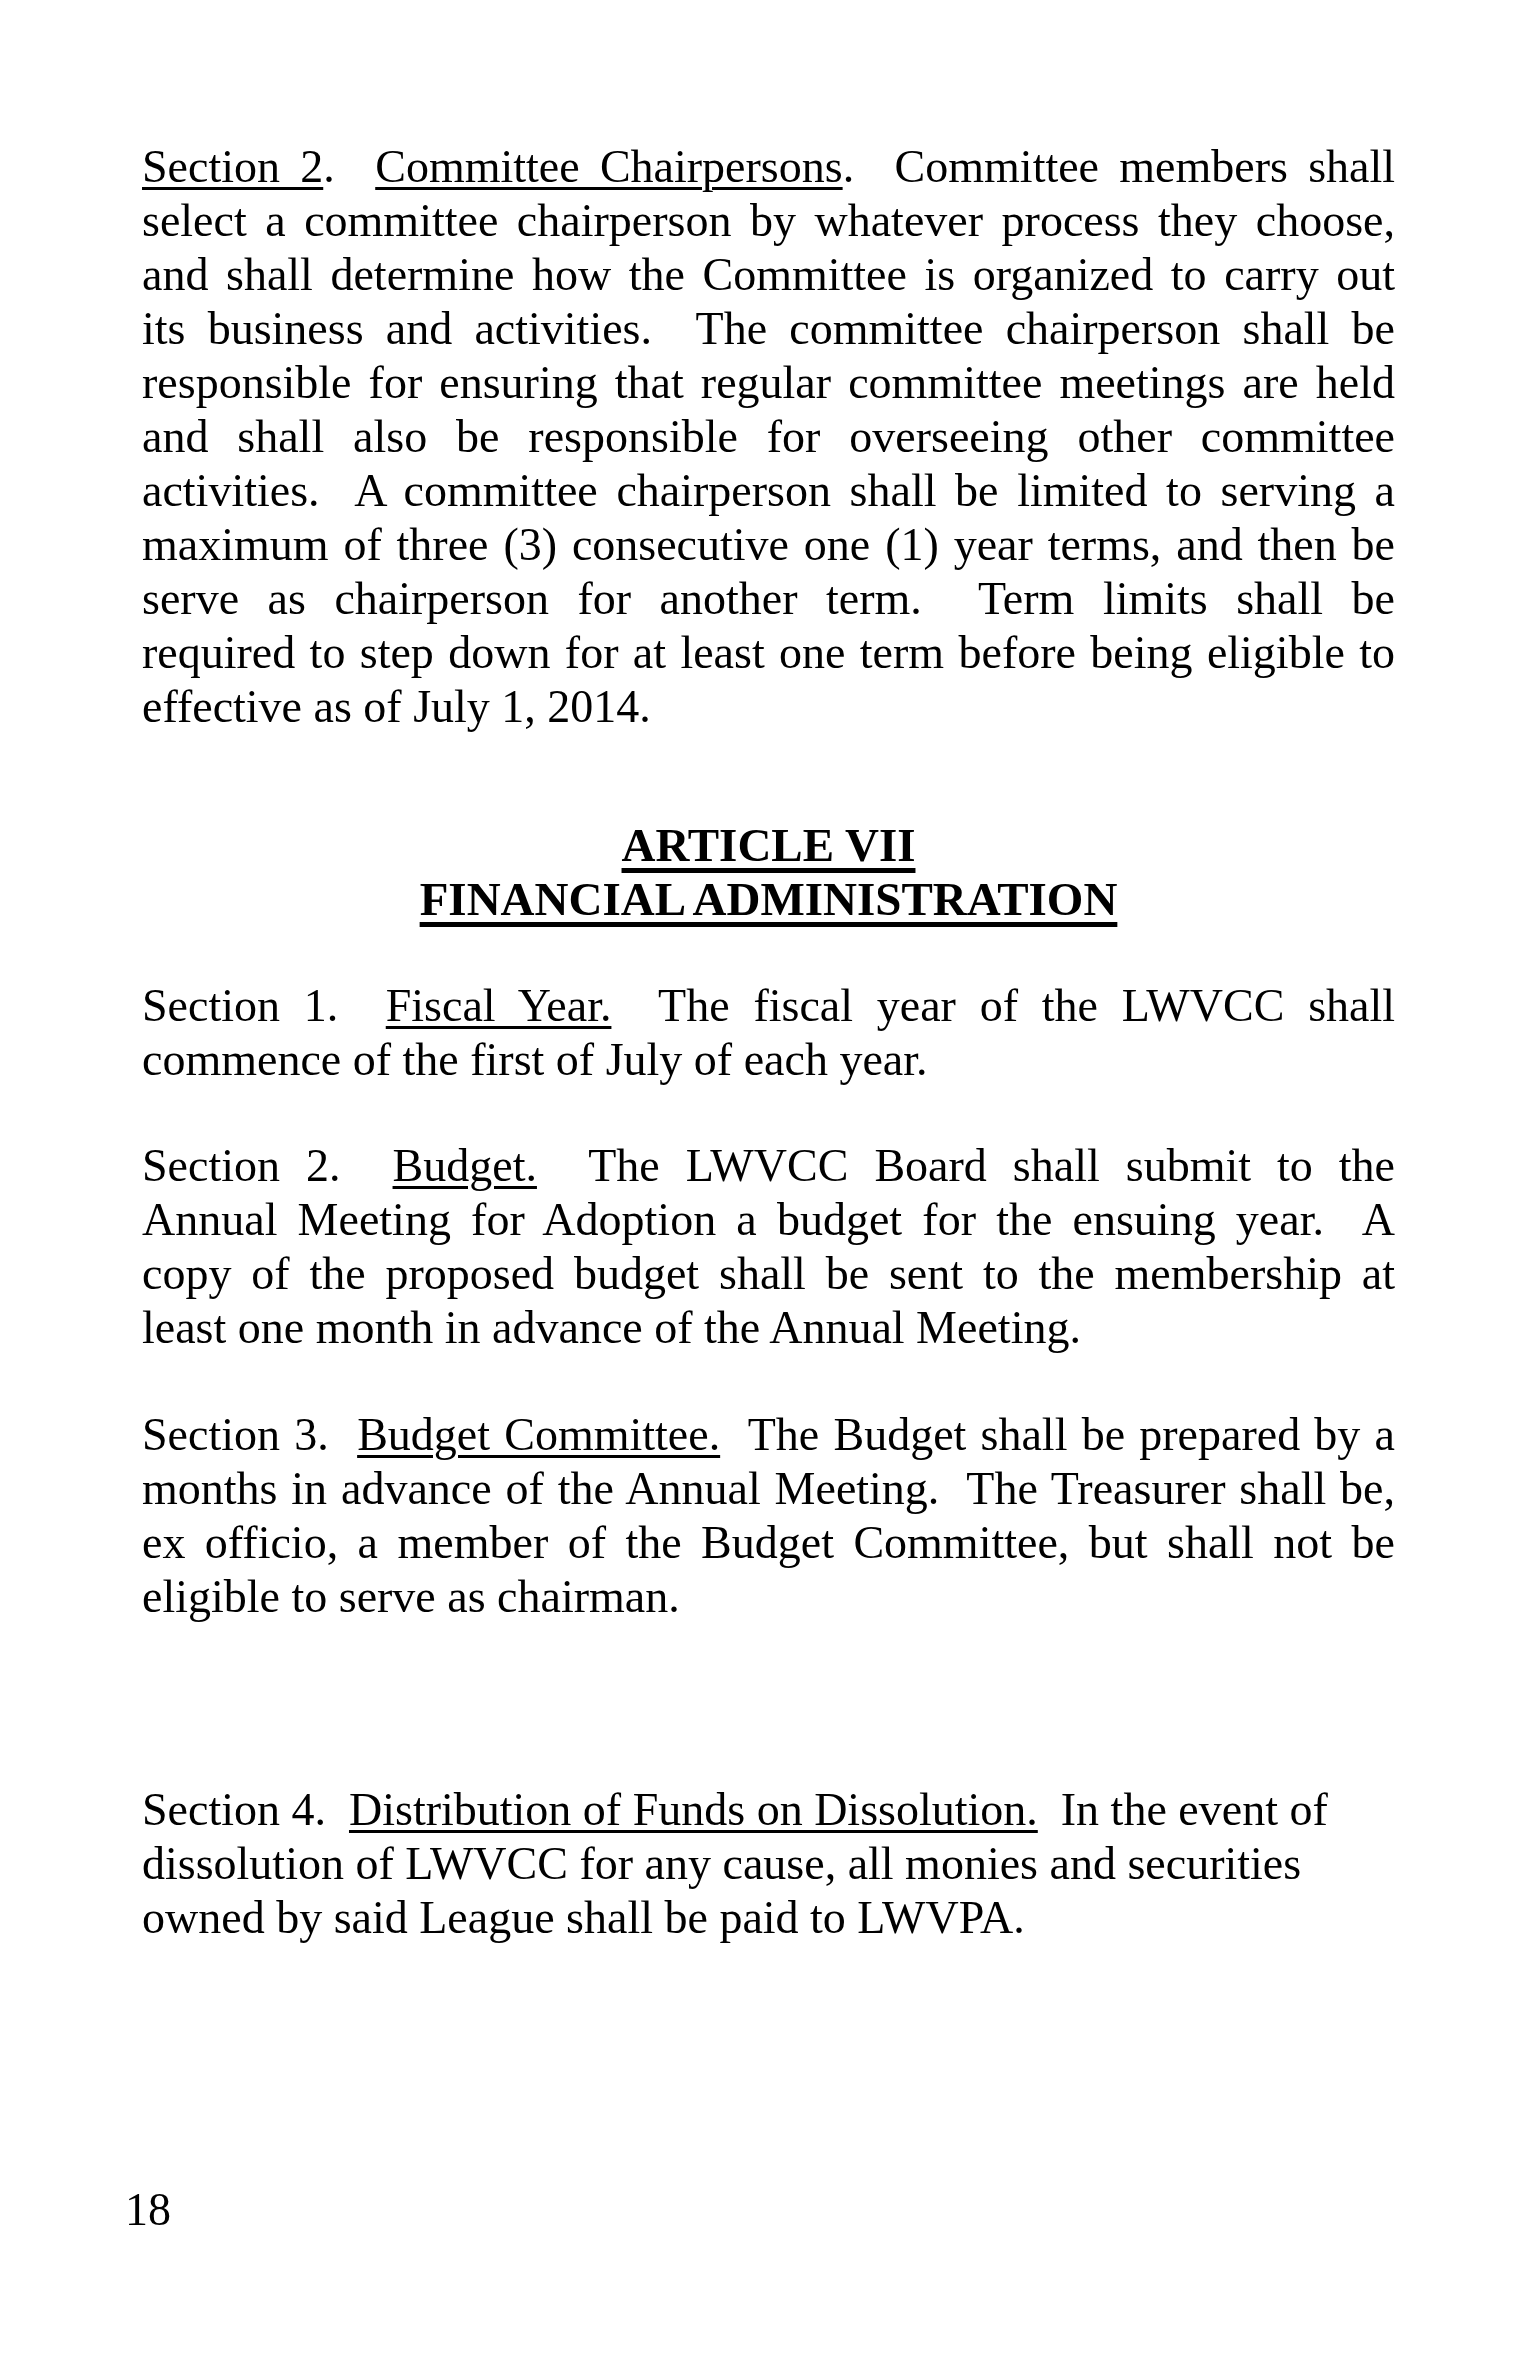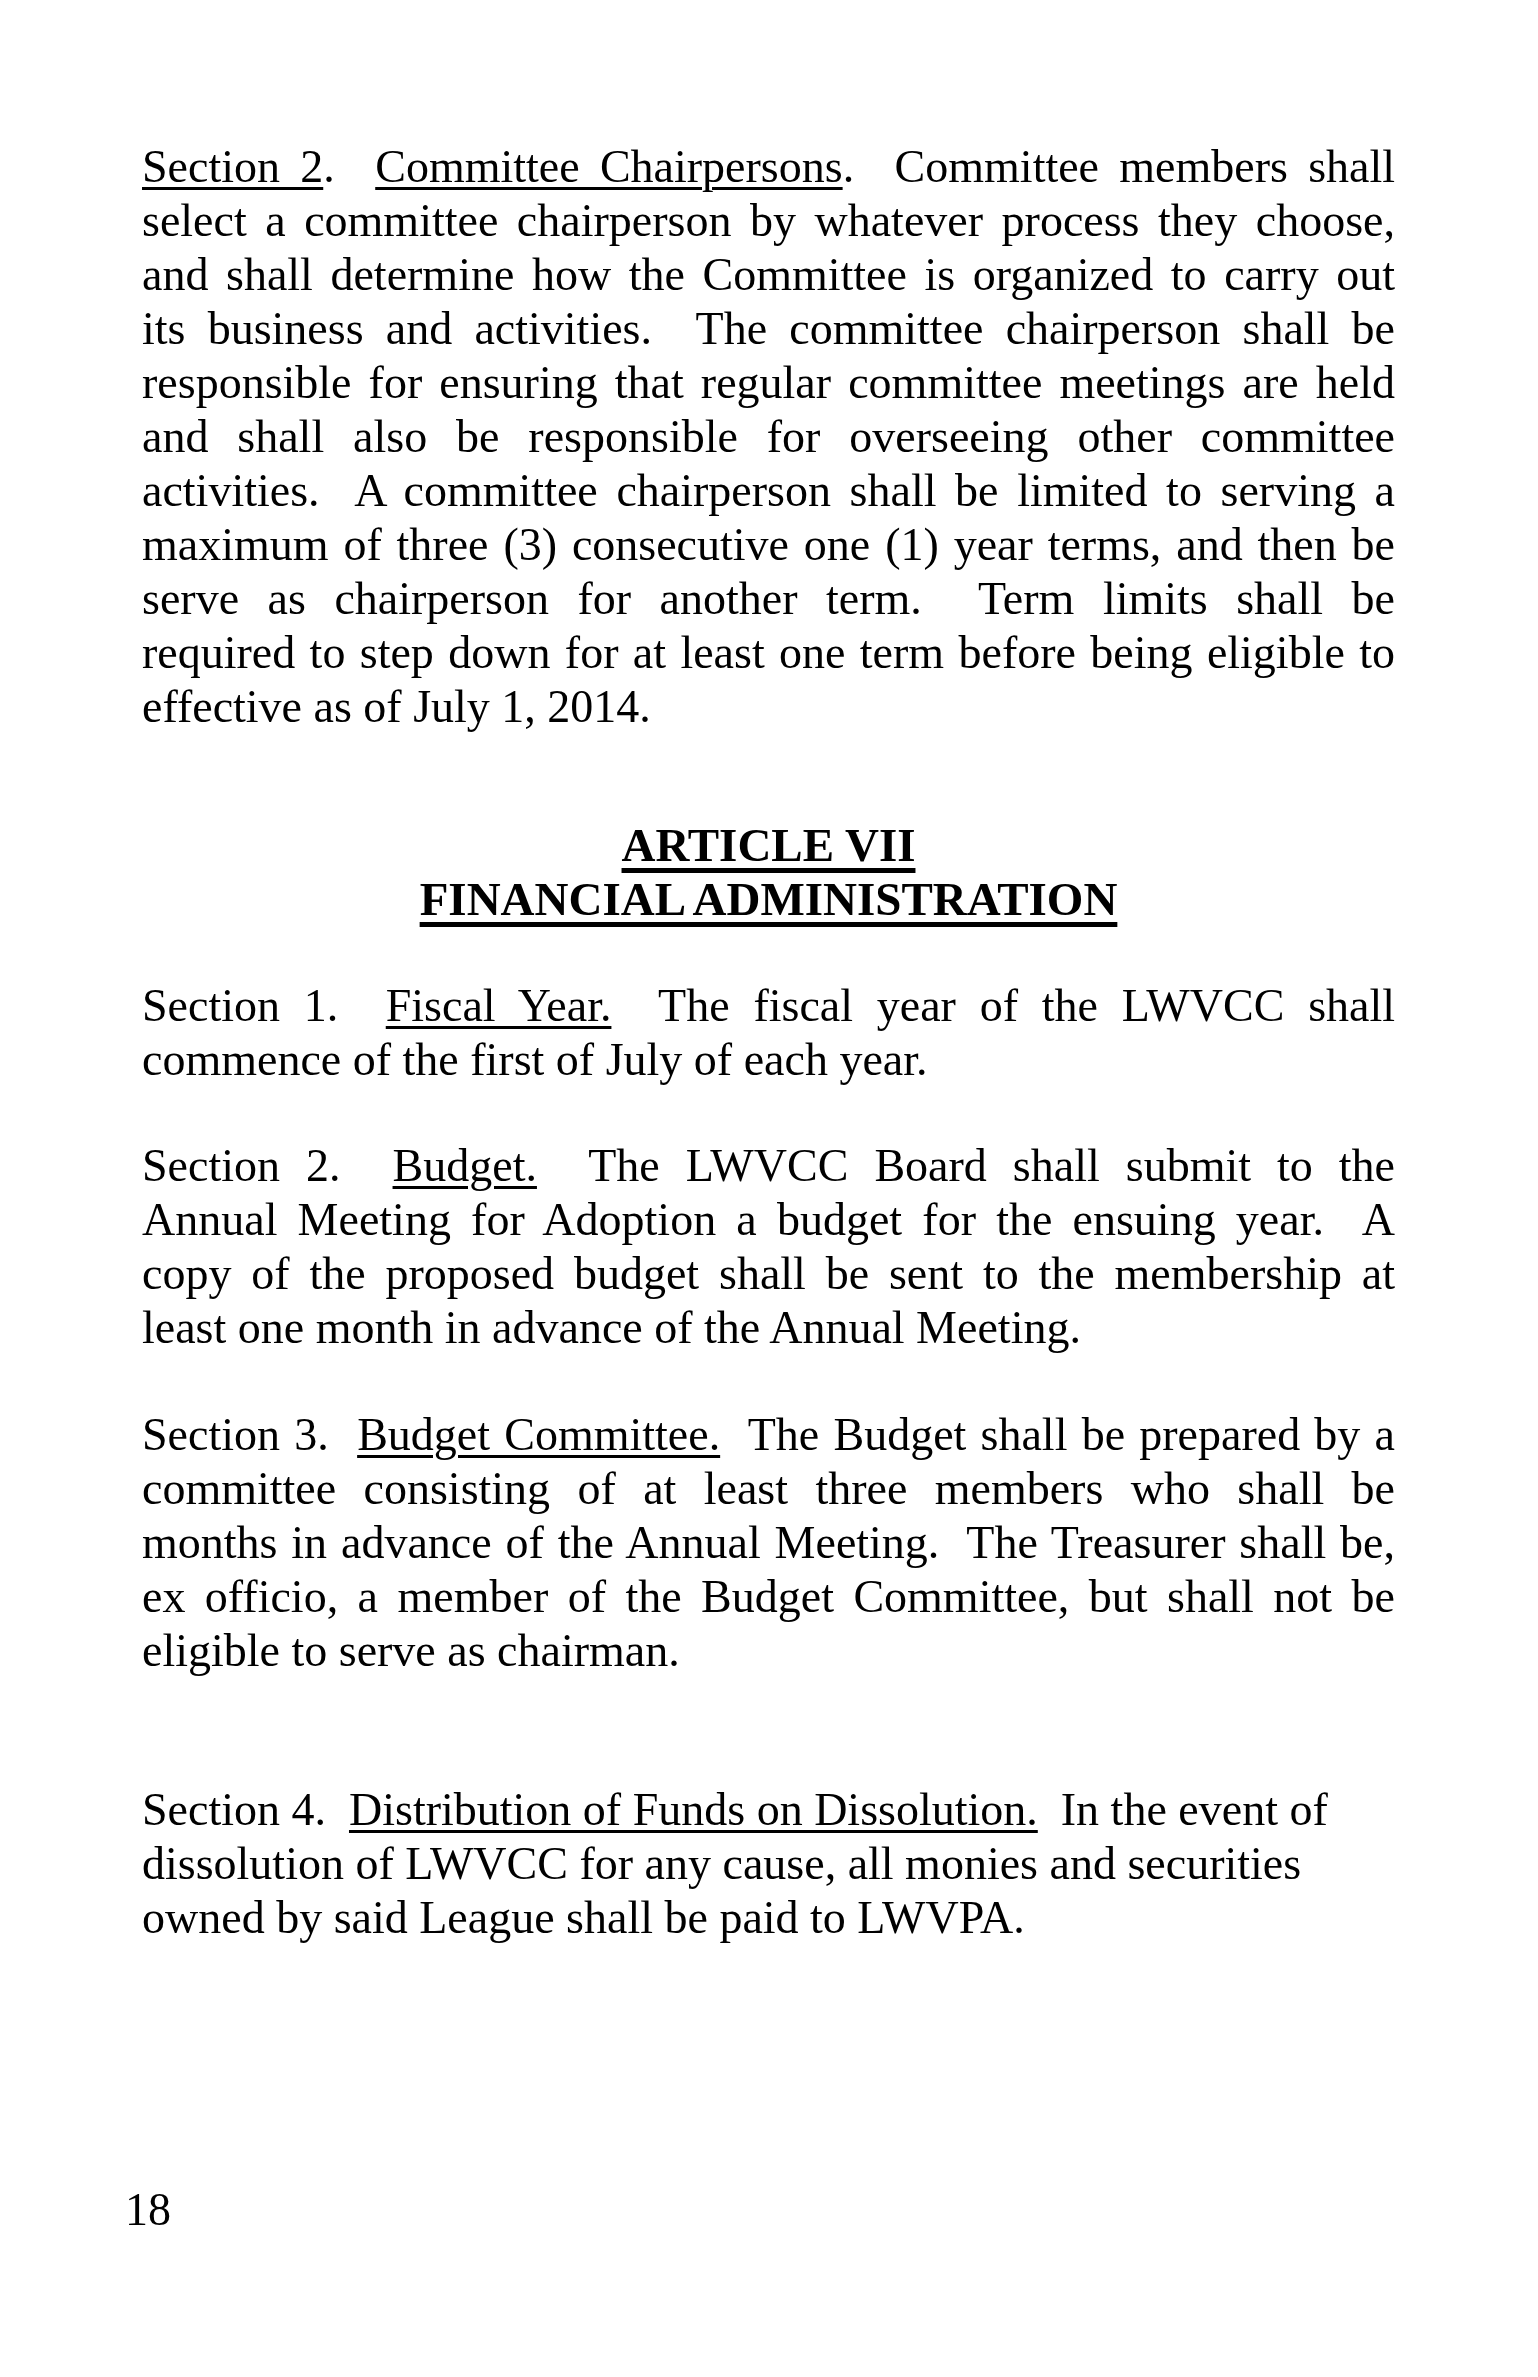--- a/index.html
+++ b/index.html
@@ -57,21 +57,20 @@
       <div class="line left"><span>commence of the first of July of each year.</span></div>
     </div>
   <div class="col" id="sec-1" style="top:1139px;">
       <div class="line just"><span>Section 2.&nbsp; </span><span class="u">Budget.</span><span>&nbsp; The LWVCC Board shall submit to the</span></div>
       <div class="line just"><span>Annual Meeting for Adoption a budget for the ensuing year.&nbsp; A</span></div>
       <div class="line just"><span>copy of the proposed budget shall be sent to the membership at</span></div>
       <div class="line left"><span>least one month in advance of the Annual Meeting.</span></div>
     </div>
   <div class="col" id="sec-2" style="top:1408px;">
       <div class="line just"><span>Section 3.&nbsp; </span><span class="u">Budget Committee.</span><span>&nbsp; The Budget shall be prepared by a</span></div>
-      <div class="line just"><span>committee consisting of at least three members who shall be</span></div>
       <div class="line just"><span>months in advance of the Annual Meeting.&nbsp; The Treasurer shall be,</span></div>
       <div class="line just"><span>ex officio, a member of the Budget Committee, but shall not be</span></div>
       <div class="line left"><span>eligible to serve as chairman.</span></div>
     </div>
   <div class="col" id="sec-3" style="top:1783px;">
       <div class="line left"><span>Section 4.&nbsp; </span><span class="u">Distribution of Funds on Dissolution.</span><span>&nbsp; In the event of</span></div>
       <div class="line left"><span>dissolution of LWVCC for any cause, all monies and securities</span></div>
       <div class="line left"><span>owned by said League shall be paid to LWVPA.</span></div>
     </div>
 

